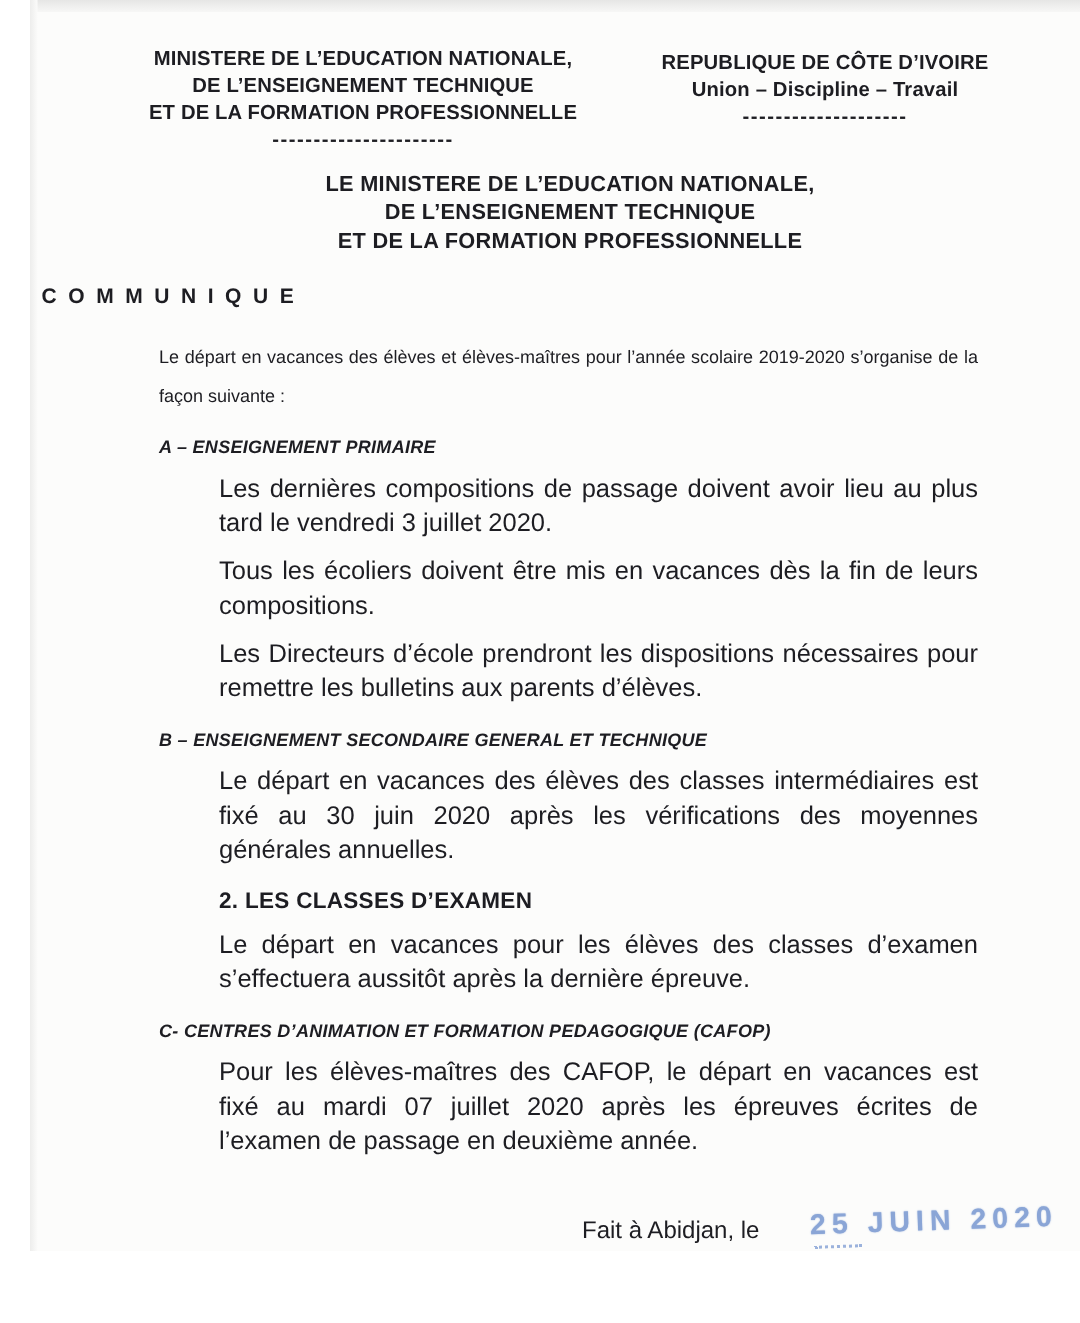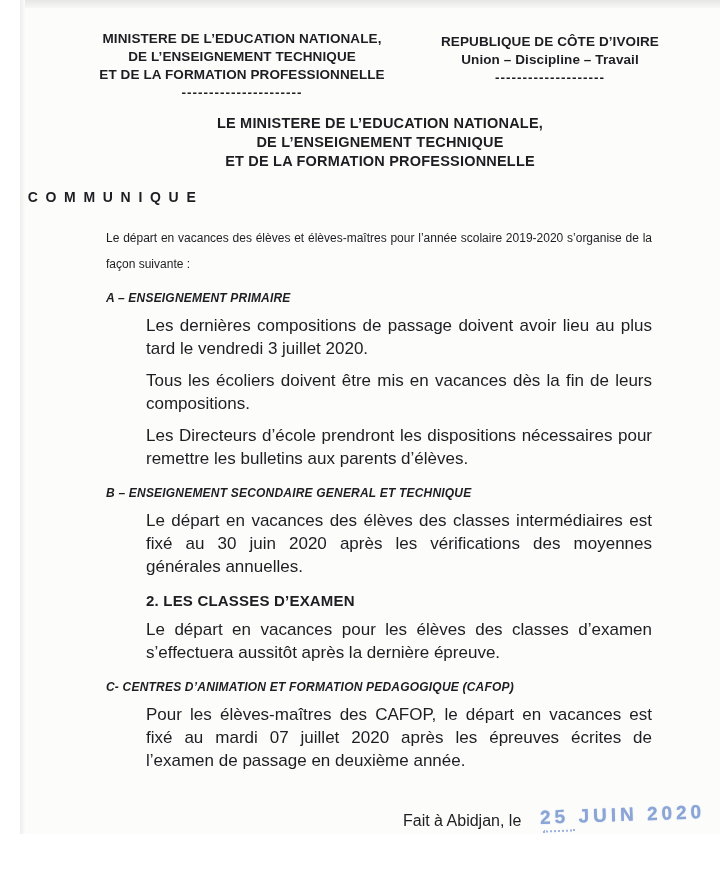--- a/index.html
+++ b/index.html
@@ -25,21 +25,21 @@
   .communique{margin-top:18px;text-align:left;font-weight:bold;font-size:14px;letter-spacing:.55em;text-indent:.55em;}
 
   .intro{margin:20px 88px 0 86px;font-size:12px;line-height:26px;text-align:justify;}
 
   .sec-heading{margin:16px 88px 0 86px;font-weight:bold;font-size:12px;letter-spacing:.2px;font-style:italic;}
   .sec-heading.first{margin-top:14px;}
   .sub-heading{margin:14px 88px 0 126px;font-weight:bold;font-size:15px;letter-spacing:.2px;}
   .para{margin:9px 88px 0 126px;font-size:17px;line-height:23px;text-align:justify;}
 
   .signature{position:absolute;left:0;right:0;top:798px;height:84px;}
-  .fait-line{position:absolute;left:383px;top:14px;font-size:16px;}
+  .fait-line{position:absolute;left:368px;top:14px;font-size:16px;}
   .date-stamp{
     position:absolute;left:520px;top:6px;
     font-size:19px;font-weight:bold;letter-spacing:4px;
     color:#8aa5d6;text-shadow:0 0 1px rgba(138,165,214,.9);
     transform:rotate(-2deg);white-space:nowrap;
   }
   .date-underline{position:absolute;left:523px;top:32px;width:32px;
     border-bottom:2px dotted rgba(138,165,214,.85);transform:rotate(-2deg);}
   .round-stamp{position:absolute;left:300px;top:47px;filter:blur(.4px);opacity:.92;}
   .minister{position:absolute;left:412px;top:54px;font-size:16px;color:#0369a1;z-index:2;}

